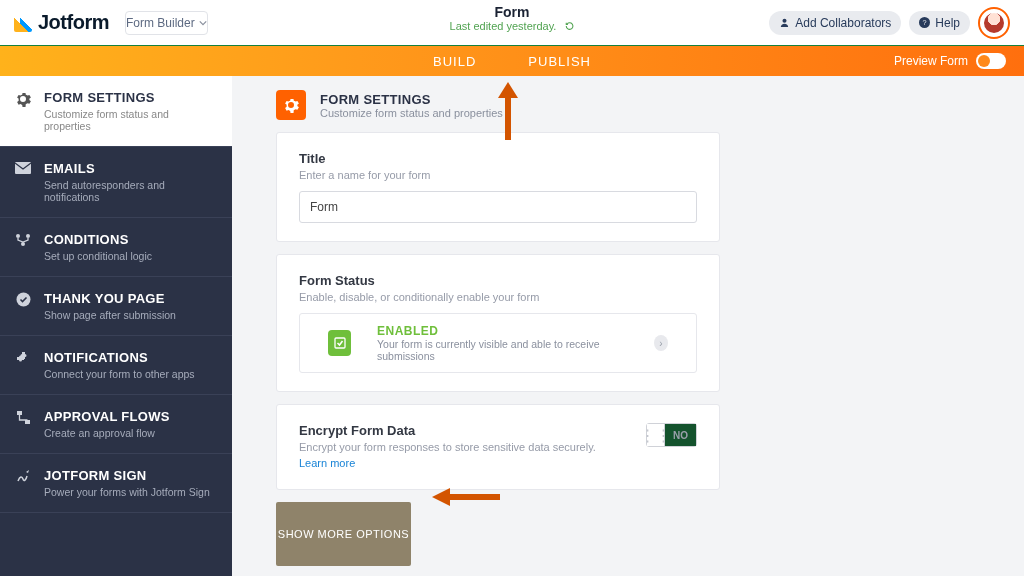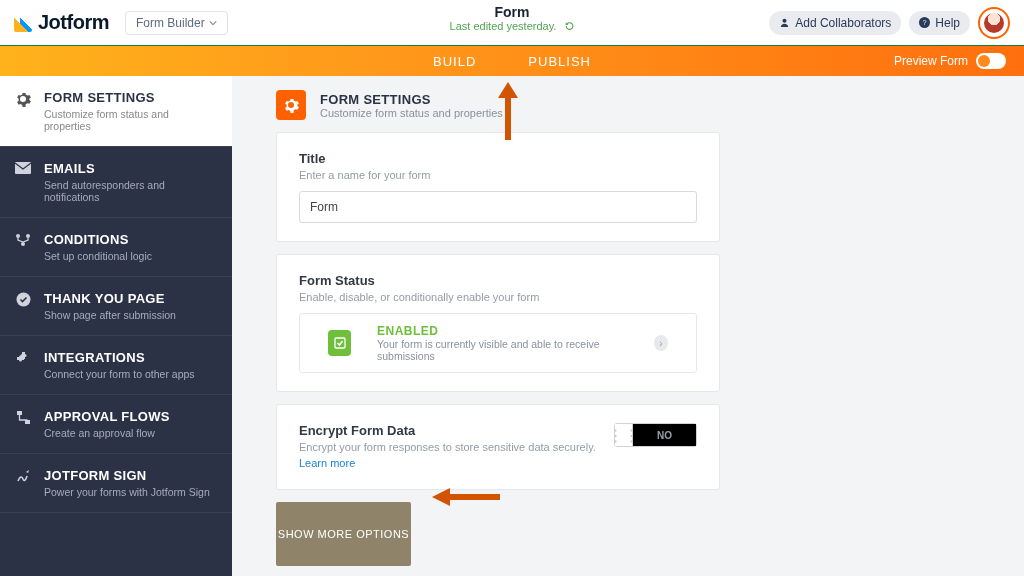--- a/index.html
+++ b/index.html
@@ -6,21 +6,21 @@
   html, body { width: 1024px; height: 576px; font-family: -apple-system, BlinkMacSystemFont, "Segoe UI", Arial, sans-serif; background: #f3f4f6; overflow: hidden; }
   .topbar { height: 46px; background: #fff; display: flex; align-items: center; padding: 0 14px; border-bottom: 1px solid #15803d; position: relative; }
   .logo { display: flex; align-items: center; gap: 6px; }
   .logo-mark { width: 18px; height: 18px; display: inline-block; background:
     linear-gradient(45deg,#ffb21c 0 40%, transparent 40%),
     linear-gradient(45deg,#0099ff 0 40%, transparent 40%) 6px 0;
     background-repeat:no-repeat;
     border-radius:2px;
   }
   .logo-text { font-weight: 700; font-size: 20px; color: #0a1a2b; letter-spacing: -0.5px; }
-  .formbuilder-btn { margin-left: 16px; font-size: 12px; color: #5d6a82; background: #fff; border:1px solid #e1e3e8; padding: 4px 10px; border-radius: 4px; display:flex; align-items:center; gap:4px; }
+  .formbuilder-btn { margin-left: 16px; font-size: 12px; color: #5d6a82; background: #fff; border:1px solid #e1e3e8; padding: 4px 0; border-radius: 4px; display:flex; align-items:center; gap:4px; }
   .top-center { position:absolute; left:50%; top:4px; transform:translateX(-50%); text-align:center; }
   .form-title-top { font-size: 14px; font-weight: 600; color: #1a2233; }
   .last-edited { font-size: 11px; color: #51a351; display:flex; align-items:center; gap:8px; justify-content:center; }
   .top-right { margin-left:auto; display:flex; align-items:center; gap:8px; }
   .pill { background:#e9ebef; color:#283b5b; font-size:12px; padding:5px 10px; border-radius:14px; display:flex; align-items:center; gap:5px; }
   .avatar { width:32px; height:32px; border-radius:50%; border:2px solid #ff6100; background:#fff; display:flex; align-items:center; justify-content:center; overflow:hidden; }
   .avatar-inner { width:20px; height:20px; border-radius:50%; background: radial-gradient(circle at 50% 30%, #ffe1d5 0 35%, #b53a2c 36% 100%); }
   .tabbar { height: 30px; background: linear-gradient(90deg,#ffb21b 0%, #ff9a1b 35%, #ff6f0e 100%); display:flex; align-items:stretch; justify-content:center; position:relative; }
   .tab { color:#fff; font-size:13px; letter-spacing:1px; padding:0 26px; display:flex; align-items:center; cursor:pointer; }
   .tab.active { background: rgba(255,255,255,0.22); font-weight:600; }
@@ -49,21 +49,21 @@
   .status-box { border:1px solid #e6e7ec; border-radius:3px; padding:10px 28px; display:flex; align-items:center; gap:26px; }
   .status-icn { width:26px; height:26px; background:#6fbf3b; border-radius:4px; display:flex; align-items:center; justify-content:center; color:#fff; }
   .status-title { font-size:12px; font-weight:700; color:#6fbf3b; letter-spacing:0.5px; }
   .status-sub { font-size:10.5px; color:#8a909e; }
   .chev { margin-left:auto; width:16px; height:16px; border-radius:50%; background:#e8e9ed; display:flex; align-items:center; justify-content:center; color:#9aa0ab; font-size:10px; }
   .encrypt-row { display:flex; align-items:flex-start; }
   .encrypt-left { flex:1; }
   .learn { color:#1a84d6; font-size:11px; margin-top:4px; display:inline-block; }
   .no-toggle { border:1px solid #d0d2d8; border-radius:3px; display:flex; align-items:center; height:24px; }
   .no-toggle .grip { width:18px; height:100%; border-right:1px solid #d0d2d8; display:flex; align-items:center; justify-content:center; color:#c4c7ce; background:#fff; }
-  .no-toggle .txt { padding:0 24px; font-size:10px; font-weight:700; color:#9aa0ab; background:#000000; height:100%; display:flex; align-items:center; }
+  .no-toggle .txt { padding:0 8px; font-size:10px; font-weight:700; color:#9aa0ab; background:#14532d; height:100%; display:flex; align-items:center; }
   .showmore { width:135px; background:#8f836a; color:#fff; font-size:11px; letter-spacing:0.5px; padding:26px 0; text-align:center; border:none; border-radius:2px; cursor:pointer; }
   
   .arrow-down { position:absolute; left:485px; top:84px; }
   .arrow-right { position:absolute; left:430px; top:483px; }
   svg { display:block; }
 </style>
 </head>
 <body>
 
 <div class="topbar">
@@ -167,21 +167,21 @@
           <div class="sub">Show page after submission</div>
         </div>
     </div>
     <div class="side-item">
       <span class="icon">
           <svg width="15" height="15" viewBox="0 0 15 15">
             <path fill="#cfd3dc" d="M6 1h3v2a1.5 1.5 0 1 1 0 3v2H6V6a1.5 1.5 0 1 1 0-3V1zM1 6h2a1.5 1.5 0 1 1 3 0h2v3H6a1.5 1.5 0 1 1-3 0H1V6z"></path>
           </svg>
         </span>
       <div>
-          <div class="label">INTEGRATIONS</div>
+          <div class="label">NOTIFICATIONS</div>
           <div class="sub">Connect your form to other apps</div>
         </div>
     </div>
     <div class="side-item">
       <span class="icon">
           <svg width="15" height="15" viewBox="0 0 15 15">
             <rect x="1" y="1" width="5" height="4" fill="#cfd3dc"></rect>
             <rect x="9" y="10" width="5" height="4" fill="#cfd3dc"></rect>
             <path d="M3.5 5v5h8" fill="none" stroke="#cfd3dc" stroke-width="1.3"></path>
           </svg>

